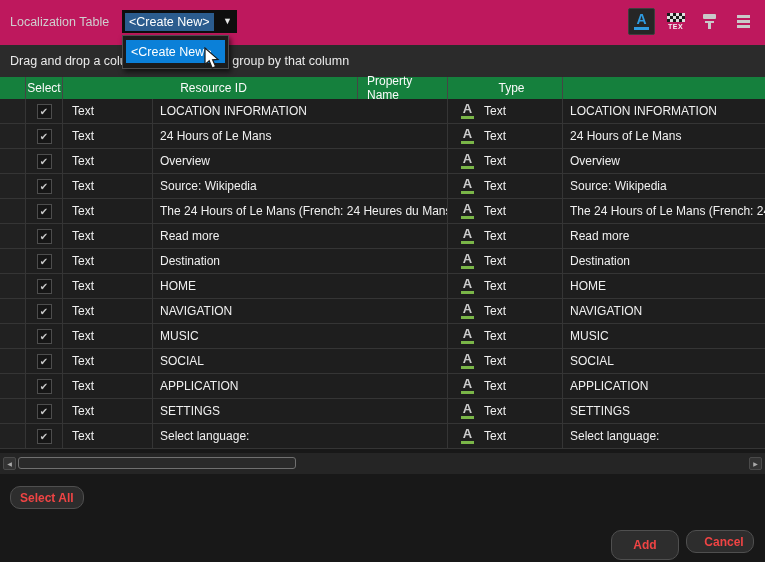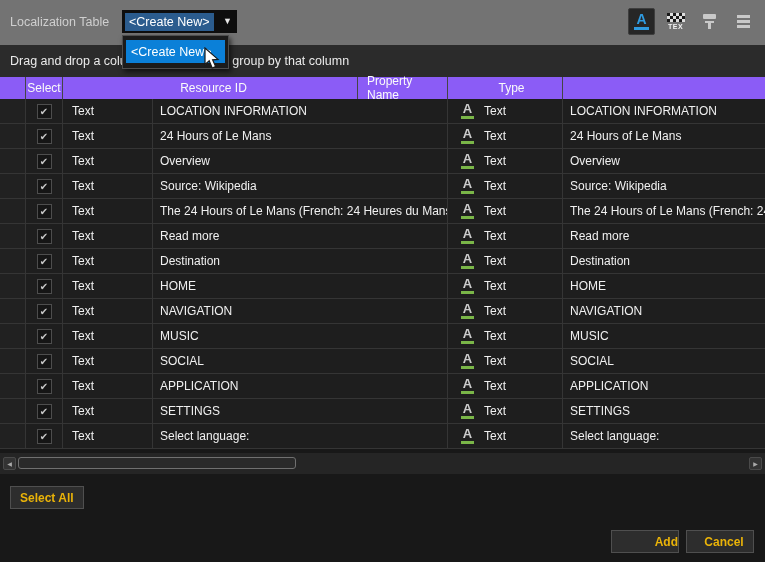--- a/index.html
+++ b/index.html
@@ -3,21 +3,21 @@
 <meta charset="utf-8">
 <style>
   * { margin:0; padding:0; box-sizing:border-box; }
   body { background:#000; }
   .stage {
     position:relative; width:765px; height:562px; overflow:hidden;
     background:#181818; font-family:"Liberation Sans", sans-serif;
     color:#e8e8e8; -webkit-font-smoothing:antialiased;
   }
   
-  .topbar { position:absolute; top:0; left:0; right:0; height:45px; background:#737373; }
+  .topbar { position:absolute; top:0; left:0; right:0; height:45px; background:#be185d; }
   .tl-label { position:absolute; left:10px; top:15px; font-size:12.5px; color:#cfcfcf; }
   .combo {
     position:absolute; left:122px; top:10px; width:115px; height:23px;
     background:#0e0e0e; display:flex; align-items:center; cursor:default;
   }
   .combo-text {
     margin-left:3px; padding:2px 4px; background:#2b5c8e; color:#fff; font-size:12.5px;
     white-space:nowrap;
   }
   .combo-arrow { position:absolute; right:5px; top:6px; font-size:9px; color:#e8e8e8; }
@@ -37,21 +37,21 @@
   .filter-stem { width:3px; height:6px; background:#c9c9c9; }
   .menu-bar { width:13px; height:3px; background:#c9c9c9; margin:1px 0; }
   
   .hint-strip {
     position:absolute; top:45px; left:0; right:0; height:32px; background:#2b2b2b;
     display:flex; align-items:center; padding-left:10px; font-size:12.5px; color:#eaeaea;
   }
   
   .thead {
     position:absolute; top:77px; left:0; width:765px; height:22px;
-    background:#8b5cf6; display:flex; font-size:12px; color:#fafafa;
+    background:#15803d; display:flex; font-size:12px; color:#fafafa;
   }
   .th { display:flex; align-items:center; justify-content:center; border-right:1px solid #454545; height:100%; }
   .th:last-child { border-right:none; }
   .tbody { position:absolute; top:99px; left:0; width:765px; }
   .trow { display:flex; height:25px; background:#1e1e1e; border-bottom:1px solid #353535; }
   .cell {
     display:flex; align-items:center; font-size:12px; color:#f0f0f0;
     border-right:1px solid #353535; overflow:hidden; white-space:nowrap; height:100%;
   }
   .cell:last-child { border-right:none; }
@@ -78,27 +78,27 @@
     font-size:6px; color:#aaa;
   }
   .sb-left { left:3px; }
   .sb-right { right:3px; }
   .sb-thumb {
     position:absolute; left:18px; top:4px; width:278px; height:12px;
     background:#2a2a2a; border:1px solid #707070; border-radius:3px;
   }
   
   .btn {
-    background:#2d2d2d; border:1px solid #4f4f4f; border-radius:0;
-    color:#eab308; font-size:12px; font-weight:600; font-family:"Liberation Sans", sans-serif;
+    background:#2d2d2d; border:1px solid #4f4f4f; border-radius:10px;
+    color:#ef4444; font-size:12px; font-weight:600; font-family:"Liberation Sans", sans-serif;
     cursor:default;
   }
   .select-btns { position:absolute; left:10px; top:486px; display:flex; gap:4px; }
   .select-btns .btn { height:23px; padding:0 9px; }
-  .btn-add    { position:absolute; left:611px; top:530px; width:68px; height:23px;text-align:right; }
+  .btn-add    { position:absolute; left:611px; top:530px; width:68px; height:30px; }
   .btn-cancel { position:absolute; left:686px; top:530px; width:68px; height:23px;padding-left:8px; }
   
   .popup {
     position:absolute; left:122px; top:35px; width:107px; height:34px;
     background:#1b1b1b; border:1px solid #4e4e4e; z-index:10;
     box-shadow:2px 3px 5px rgba(0,0,0,0.6);
   }
   .popup-item {
     margin:4px 3px; height:23px; background:#0b80d8; color:#fff;
     font-size:12.5px; display:flex; align-items:center; padding-left:5px; white-space:nowrap;

